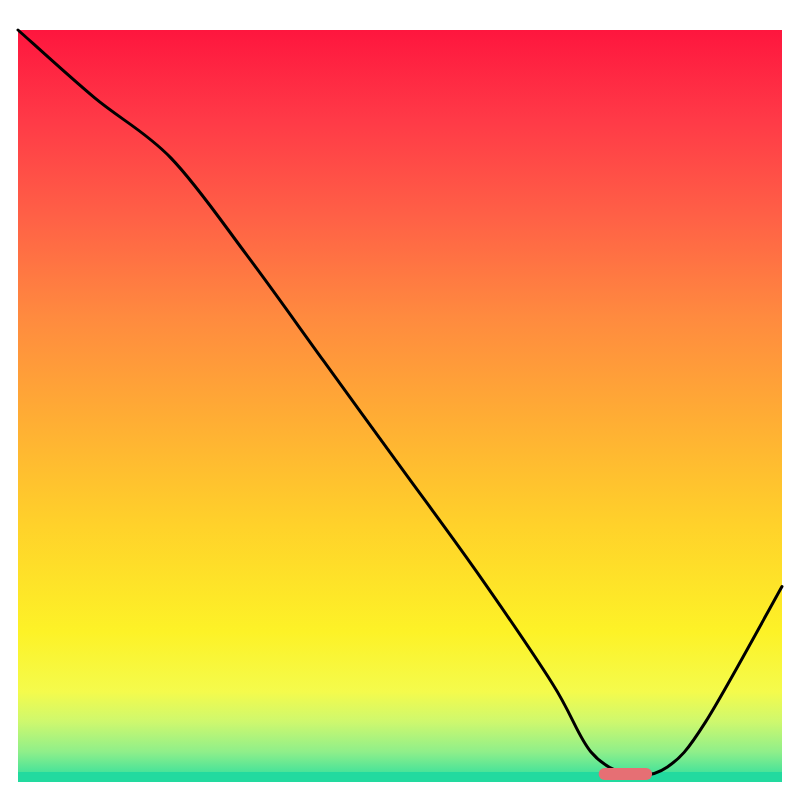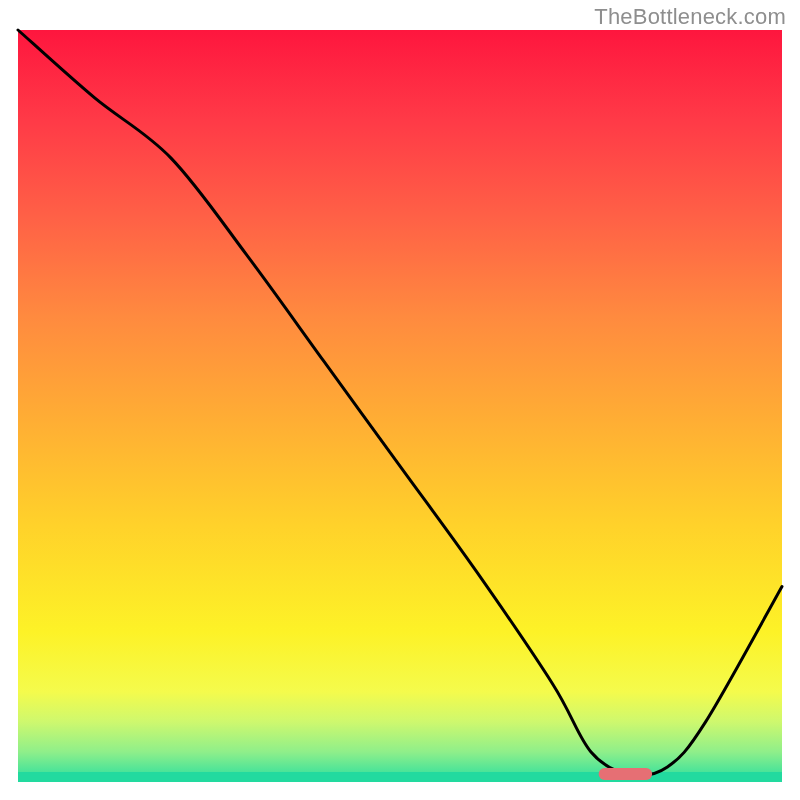--- a/index.html
+++ b/index.html
@@ -67,21 +67,20 @@
     font-weight: 500;
     letter-spacing: 0.2px;
     user-select: none;
   }
 </style>
 </head>
 <body>
 
 <div class="stage">
 
-  <div class="watermark">TheBottleneck.com</div>
 
   <div class="plot">
     <div class="green-strip"></div>
 
     <svg class="curve" viewBox="0 0 764 752" preserveAspectRatio="none">
       <path id="curve-path" fill="none" stroke="#000000" stroke-width="3" stroke-linecap="round" stroke-linejoin="round" d="M 0 0 C 12.733333333333334 11.28, 50.93333333333334 46.37333333333332, 76.4 67.67999999999999 C 101.86666666666667 88.98666666666666, 127.33333333333334 101.52, 152.8 127.84 C 178.26666666666668 154.16, 203.73333333333332 191.76, 229.2 225.6 C 254.66666666666666 259.44, 280.1333333333333 295.7866666666667, 305.6 330.88 C 331.0666666666667 365.9733333333333, 356.53333333333336 401.06666666666666, 382 436.15999999999997 C 407.46666666666664 471.2533333333333, 432.93333333333334 505.09333333333325, 458.4 541.4399999999999 C 483.8666666666666 577.7866666666666, 515.6999999999999 624.16, 534.8 654.24 C 553.9 684.32, 560.2666666666667 706.88, 573 721.92 C 585.7333333333333 736.9599999999999, 598.4666666666667 741.9733333333334, 611.2 744.48 C 623.9333333333334 746.9866666666667, 636.6666666666666 745.7333333333333, 649.4 736.96 C 662.1333333333333 728.1866666666667, 668.5 721.9200000000001, 687.6 691.84 C 706.7 661.76, 751.2666666666667 579.04, 764 556.48"></path>
       <rect id="opt-marker" rx="6" ry="6" height="12" fill="#e66f74" x="580.64" y="738" width="53.48000000000002"></rect>
     </svg>
   </div>
 

